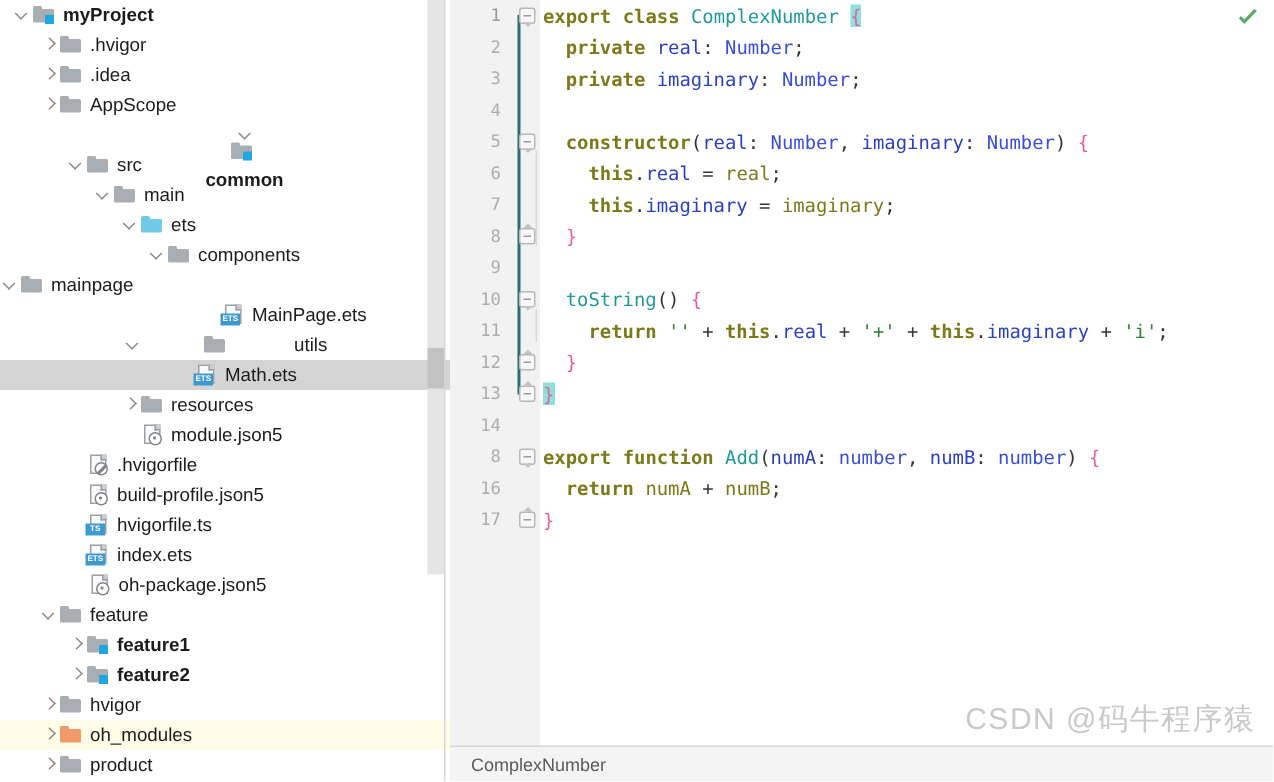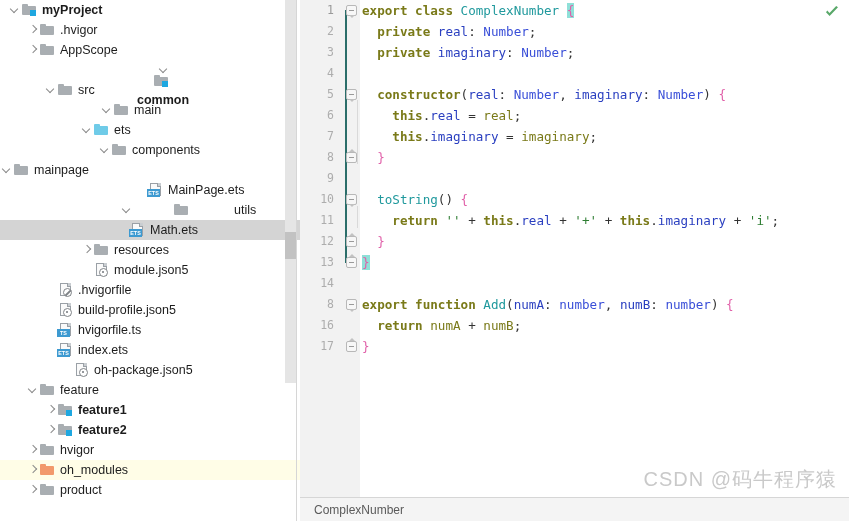--- a/index.html
+++ b/index.html
@@ -342,35 +342,40 @@
           <span class="tlabel bold">myProject</span>
         </div>
         <div class="tree-row" style="padding-left: 26px;">
           <span class="twisty closed"></span>
           <span class="ico folder"></span>
           <span class="tlabel">.hvigor</span>
         </div>
         <div class="tree-row" style="padding-left: 26px;">
           <span class="twisty closed"></span>
           <span class="ico folder"></span>
+          <span class="tlabel">.idea</span>
+        </div>
+        <div class="tree-row" style="padding-left: 26px;">
+          <span class="twisty closed"></span>
+          <span class="ico folder"></span>
           <span class="tlabel">AppScope</span>
         </div>
         <div class="tree-row" style="padding-left: 26px; flex-direction: column;">
           <span class="twisty open"></span>
           <span class="ico folder module">
             <span class="badge"></span>
           </span>
           <span class="tlabel bold">common</span>
         </div>
         <div class="tree-row" style="padding-left: 44px;">
           <span class="twisty open"></span>
           <span class="ico folder"></span>
           <span class="tlabel">src</span>
         </div>
-        <div class="tree-row" style="padding-left: 100px;">
+        <div class="tree-row" style="padding-left: 62px;">
           <span class="twisty open"></span>
           <span class="ico folder"></span>
           <span class="tlabel">main</span>
         </div>
         <div class="tree-row" style="padding-left: 80px;">
           <span class="twisty open"></span>
           <span class="ico folder cyan"></span>
           <span class="tlabel">ets</span>
         </div>
         <div class="tree-row" style="padding-left: 98px;">
@@ -385,21 +390,21 @@
         </div>
         <div class="tree-row" style="padding-left: 134px;">
           <span class="twisty none"></span>
           <span class="ico file">
             <span class="sheet"></span>
             <span class="corner"></span>
             <span class="tag ets">ETS</span>
           </span>
           <span class="tlabel">MainPage.ets</span>
         </div>
-        <div class="tree-row" style="padding-left: 120px; gap: 40px;">
+        <div class="tree-row" style="padding-left: 82px; gap: 40px;">
           <span class="twisty open"></span>
           <span class="ico folder"></span>
           <span class="tlabel">utils</span>
         </div>
         <div class="tree-row sel" style="padding-left: 116px;">
           <span class="twisty none"></span>
           <span class="ico file">
             <span class="sheet"></span>
             <span class="corner"></span>
             <span class="tag ets">ETS</span>
@@ -449,21 +454,21 @@
         </div>
         <div class="tree-row" style="padding-left: 44px;">
           <span class="twisty none"></span>
           <span class="ico file">
             <span class="sheet"></span>
             <span class="corner"></span>
             <span class="tag ets">ETS</span>
           </span>
           <span class="tlabel">index.ets</span>
         </div>
-        <div class="tree-row" style="padding-left: 60px; text-align: right;">
+        <div class="tree-row" style="padding-left: 45px; text-align: right;">
           <span class="twisty none"></span>
           <span class="ico file jsonf">
             <span class="sheet"></span>
             <span class="corner"></span>
             <span class="gear"></span>
           </span>
           <span class="tlabel">oh-package.json5</span>
         </div>
         <div class="tree-row" style="padding-left: 26px;">
           <span class="twisty open"></span>

